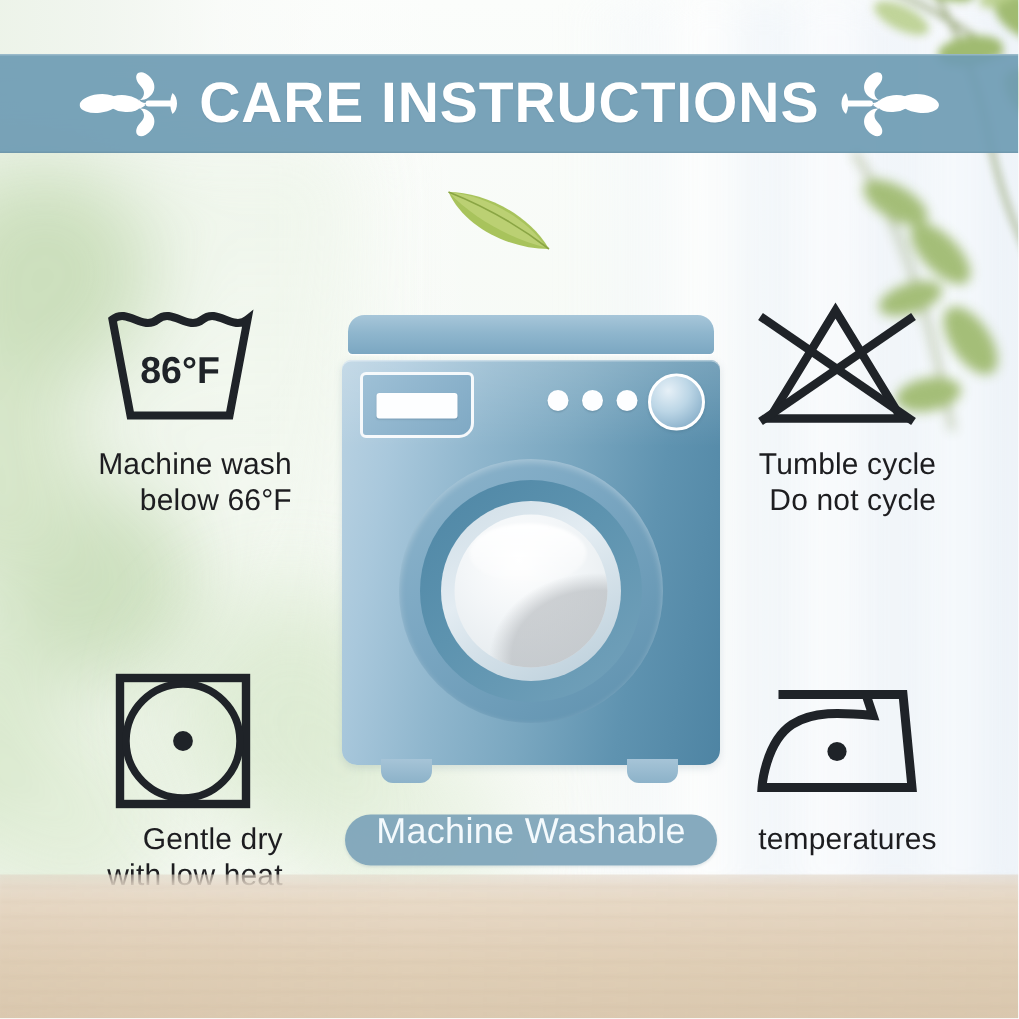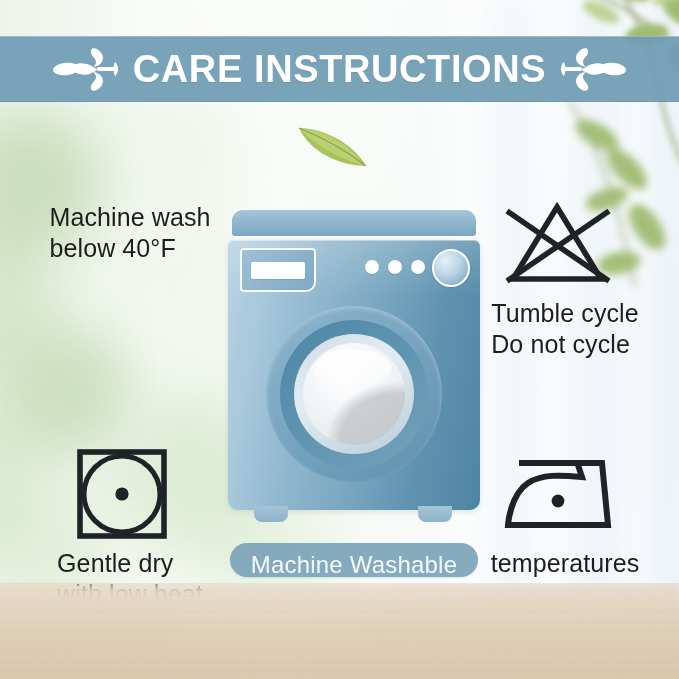--- a/index.html
+++ b/index.html
@@ -170,23 +170,23 @@
   .care-item.right-col { right: 12px; }
   .care-item.row1 { top: 196px; }
   .care-item.row2 { top: 446px; }
 
   .sym-box {
     width: 120px; height: 96px;
     display: flex; align-items: center; justify-content: center;
   }
   .care-label {
     margin-top: 6px;
-    text-align: left;
+    text-align: right;
     color: #1d1d20;
-    font-size: 25px;
+    font-size: 20px;
     line-height: 1.22;
     letter-spacing: .1px;
     margin-left: 16px;
   }
   .care-label .l2 { display: block; }
 
   
   .washer {
     position: absolute;
     left: 228px; top: 210px;
@@ -303,21 +303,21 @@
   .foot.l { left: 26px; }
   .foot.r { left: 190px; }
 
   
   .badge {
     position: absolute;
     left: 230px; top: 543px;
     width: 248px; height: 34px;
     border-radius: 17px;
     background: rgba(124,163,185,0.92);
-    display: flex; align-items: flex-end; justify-content: center;
+    display: flex; align-items: flex-start; justify-content: center;
     box-shadow: 0 1px 2px rgba(90,120,140,.18);
   }
   .badge-text {
     color: #f4fafd;
     font-size: 24px;
     line-height: 1;
     white-space: nowrap;
     letter-spacing: .2px;
   }
 </style>
@@ -388,23 +388,30 @@
     </svg>
   </div>
 
   <svg class="float-leaf" viewBox="0 0 74 52">
     <path d="M3 6 C26 6 56 20 70 44 C44 44 14 30 3 6 Z" fill="#a8c35c"></path>
     <path d="M3 6 C26 8 54 22 68 43 C46 38 20 24 3 6 Z" fill="#bcd276" opacity=".9"></path>
     <path d="M3 6 C28 16 52 30 70 44" stroke="#8aa544" stroke-width="1.1" fill="none"></path>
   </svg>
 
   <div class="care-item left-col row1">
+    <div class="sym-box">
+      <svg width="110" height="86" viewBox="0 0 110 86">
+        <path d="M8 12 C18 4 28 20 38 12 C48 4 58 20 68 12 C78 4 88 20 98 12
+                 L86 76 L20 76 Z" fill="none" stroke="#1F2328" stroke-width="5.4" stroke-linejoin="miter"></path>
+        <text x="53" y="54" text-anchor="middle" font-family="'Liberation Sans', sans-serif" font-size="25" font-weight="bold" fill="#1F2328">86°F</text>
+      </svg>
+    </div>
     <div class="care-label">
       <span>Machine wash</span>
-      <span class="l2">below 40°F</span>
+      <span class="l2">below 66°F</span>
     </div>
   </div>
 
   <div class="care-item right-col row1">
     <div class="sym-box">
       <svg width="120" height="90" viewBox="0 0 120 90">
         <path d="M60 8 L104 80 L16 80 Z" fill="none" stroke="#1F2328" stroke-width="5.6" stroke-linejoin="miter"></path>
         <line x1="10" y1="12" x2="112" y2="82" stroke="#1F2328" stroke-width="5.6"></line>
         <line x1="112" y1="12" x2="10" y2="82" stroke="#1F2328" stroke-width="5.6"></line>
       </svg>

